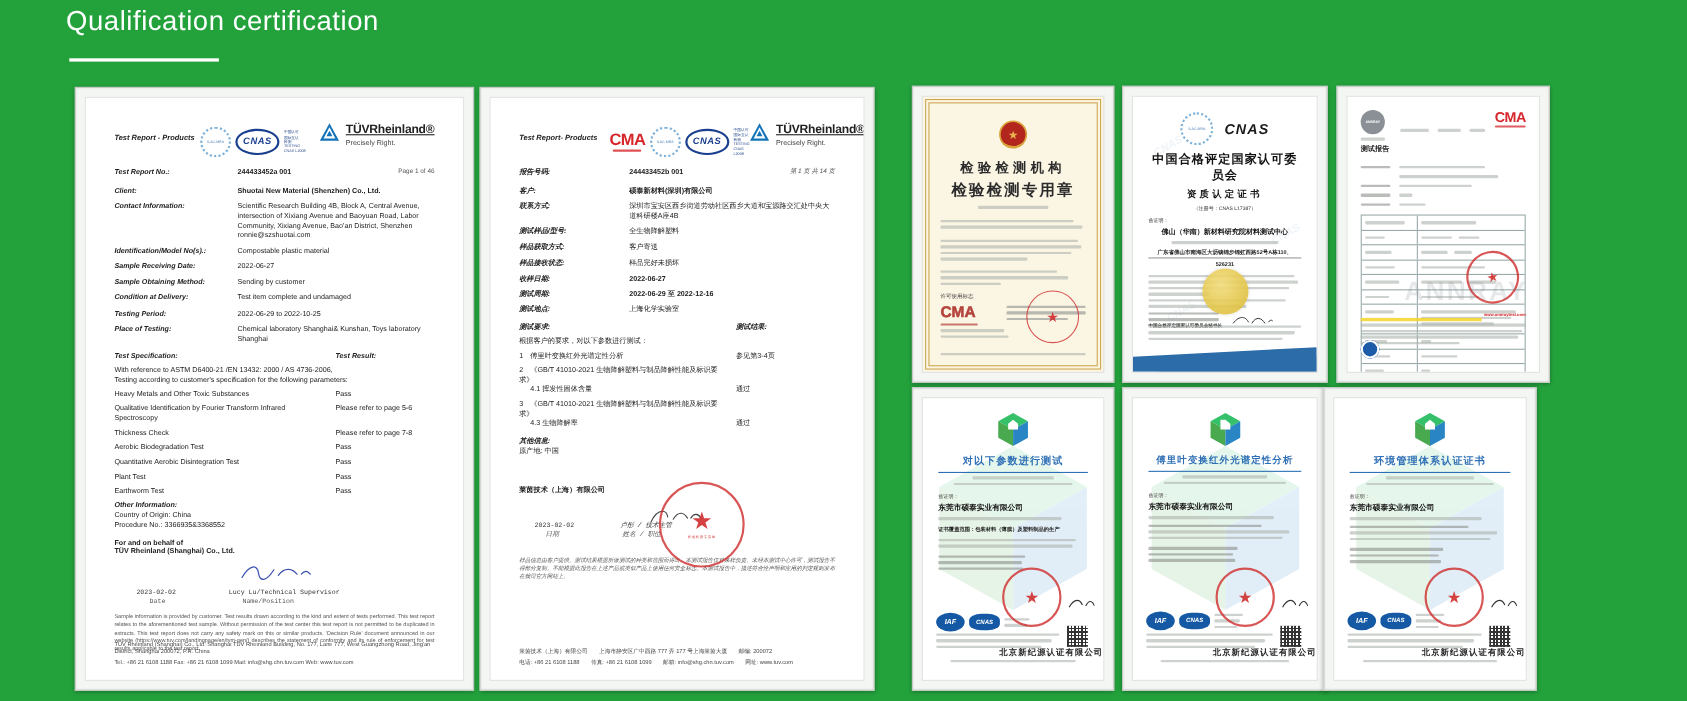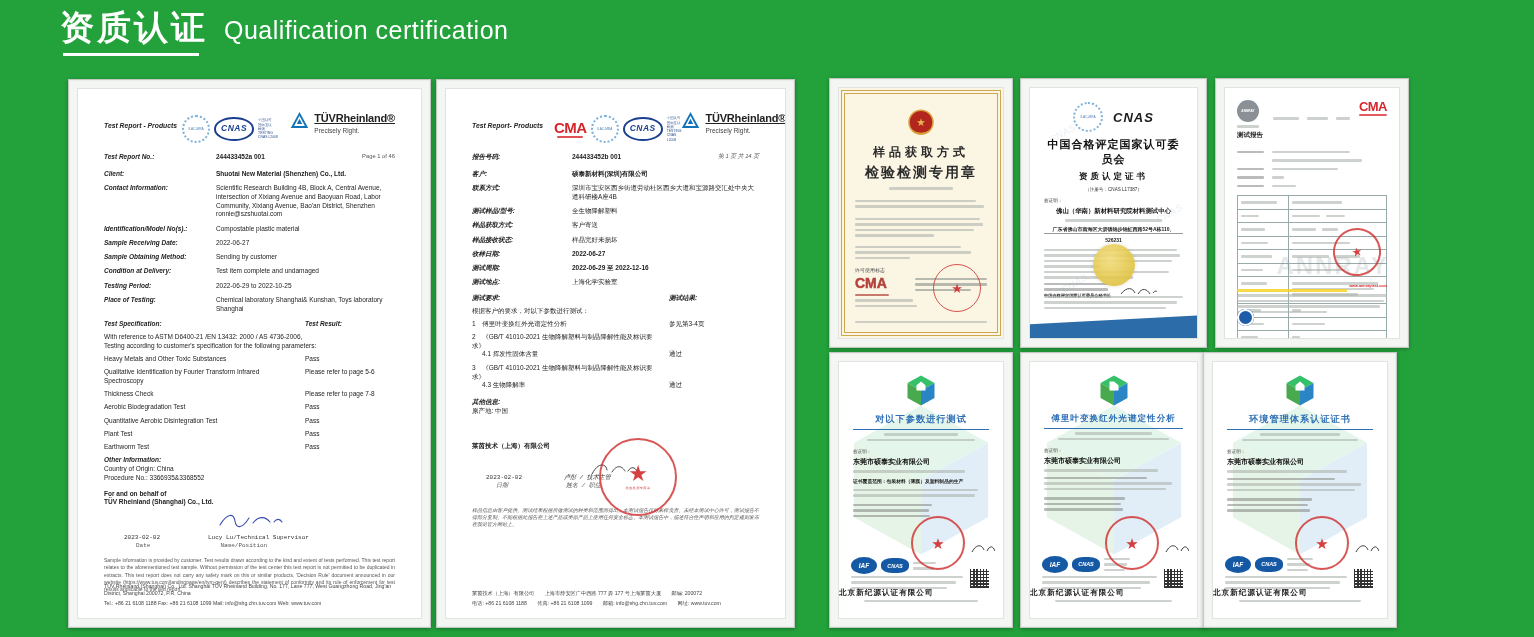--- a/index.html
+++ b/index.html
@@ -96,32 +96,31 @@
   .iso-title { text-align:center; color:#2e6fb5; font-weight:bold; font-size:9.2px; letter-spacing:1px; border-bottom:1px solid #2e6fb5; padding-bottom:3px; margin-top:6px; }
   .iso-sub { text-align:center; margin-top:3px; }
   .iso-prove { font-size:4.6px; color:#444; margin-top:8px; }
   .iso-company { font-weight:bold; font-size:7px; color:#111; margin-top:3px; }
   .iso-scope { font-size:4.8px; color:#222; margin-top:5px; font-weight:bold; }
   .iso-wm { position:absolute; left:50%; top:46%; transform:translate(-50%,-50%); opacity:.13; pointer-events:none; }
   .iso-logos { position:absolute; left:12px; bottom:44px; display:flex; align-items:center; gap:4px; }
   .oval-blue { background:#1559a5; color:#fff; font-weight:900; font-style:italic; border-radius:50%; display:flex; align-items:center; justify-content:center; }
   .iaf { width:26px; height:17px; font-size:6.5px; }
   .cnas-sm { width:28px; height:15px; font-size:5.5px; border-radius:40%; }
-  .iso-issuer { position:absolute; left:0; right:0; bottom:13px; text-align:left; font-weight:bold; font-size:7.6px; color:#222; letter-spacing:1px; }
+  .iso-issuer { position:absolute; left:0; right:0; bottom:13px; text-align:right; font-weight:bold; font-size:7.6px; color:#222; letter-spacing:1px; }
   .iso-qr { position:absolute; right:14px; bottom:30px; width:19px; height:19px;
     background-image:repeating-linear-gradient(0deg,#333 0 1.5px,transparent 1.5px 3.2px),repeating-linear-gradient(90deg,#333 0 1.5px,#fff 1.5px 3.2px); }
   .iso-foot-bars { position:absolute; left:12px; right:40px; bottom:26px; }
 </style>
 </head>
 <body>
 
 <div class="canvas">
 
   <div class="hdr">
-    <span class="hdr-zh">资质认证</span>
     <span class="hdr-en">Qualification certification</span>
   </div>
   <div class="hdr-line"></div>
 
   <div class="frame" style="left:68px;top:79px;width:363px;height:549px">
     <div class="paper">
       <div class="tuvbody">
         <div class="tuv-head">
           <div class="doc-type">Test Report - Products</div>
           <div class="logo-cluster">
@@ -382,21 +381,21 @@
   <div class="frame" style="left:829px;top:78px;width:184px;height:270px">
     <div class="paper gold">
       <div class="gold-border"></div>
       <div class="sc-body" style="padding:10px 16px;">
         <svg class="emblem" width="30" height="30" viewBox="0 0 40 40">
           <circle cx="20" cy="19" r="16" fill="#b3261e"></circle>
           <circle cx="20" cy="19" r="16" fill="none" stroke="#d9a43b" stroke-width="2"></circle>
           <text x="20" y="24" text-anchor="middle" font-size="14" fill="#e8b64c">★</text>
           <path d="M8 30 q12 8 24 0" stroke="#d9a43b" stroke-width="2" fill="none"></path>
         </svg>
-        <div class="gold-t1">样品获取方式</div>
+        <div class="gold-t1">检验检测机构</div>
         <div class="gold-t2">检验检测专用章</div>
         <div class="bar c" style="width:64px; margin-top:5px;"></div>
         <div style="margin-top:10px;">
           <div class="bar" style="width:92%;"></div>
           <div class="bar" style="width:98%;"></div>
           <div class="bar" style="width:0; height:4px; background:none;"></div>
           <div class="bar" style="width:95%;"></div>
           <div class="bar" style="width:97%;"></div>
           <div class="bar" style="width:90%;"></div>
           <div class="bar" style="width:60%;"></div>

